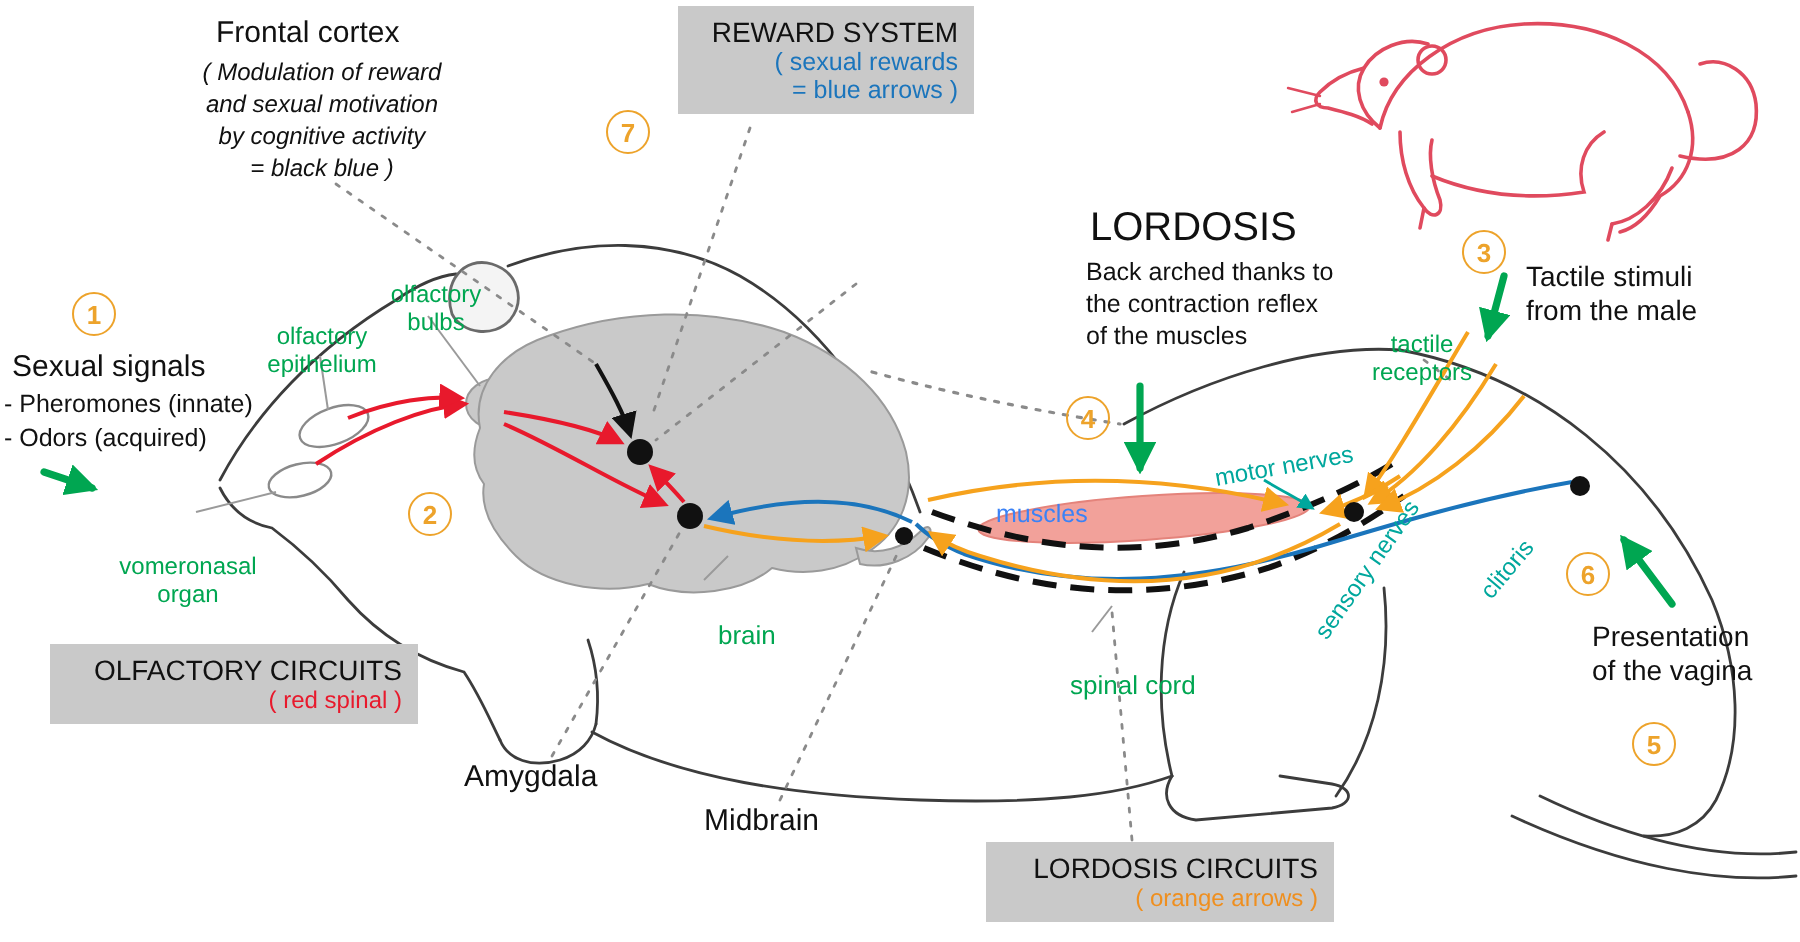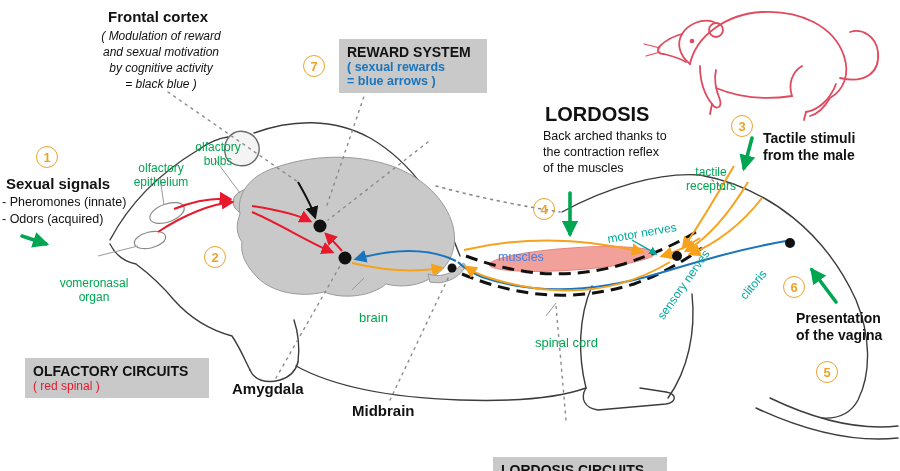--- a/index.html
+++ b/index.html
@@ -3,36 +3,36 @@
 <meta charset="utf-8">
 <style>
   html,body{margin:0;padding:0;background:#fff;}
   .stage{
     position:relative;width:900px;height:471px;background:#ffffff;
     font-family:"Liberation Sans",sans-serif;color:#111;overflow:hidden;
   }
   svg.draw{position:absolute;left:0;top:0;}
   .lbl{position:absolute;line-height:1.18;white-space:nowrap;}
   .wrap{white-space:normal;}
-  .bold{font-weight:bold;}
+  .bold{font-weight:normal;}
   .it{font-style:italic;}
   .center{text-align:center;}
   .green{color:#00a651;margin-top:19px;}
   .teal{color:#00a79d;}
   .blue{color:#1b75bc;}
   .red{color:#e8192c;}
   .orange{color:#ef8f1f;}
   .muscle-c{color:#3b82f6;}
   .fs12{font-size:12px;}
   .fs125{font-size:12.5px;}
   .fs13{font-size:13px;padding-left:19px;}
   .fs14{font-size:14px;}
   .fs15{font-size:15px;}
   .fs20{font-size:20px;}
-  .graybox{position:absolute;background:#c9c9c9;padding:5px 8px;text-align:left;margin-top:36px;}
+  .graybox{position:absolute;background:#c9c9c9;padding:5px 8px;text-align:right;}
   .step{
     position:absolute;width:20px;height:20px;border:1.6px solid #eda32b;border-radius:50%;
     color:#eda32b;font-weight:bold;font-size:13px;
     display:flex;align-items:center;justify-content:center;background:transparent;
   }
 </style>
 </head>
 <body>
 
 <div class="stage">

